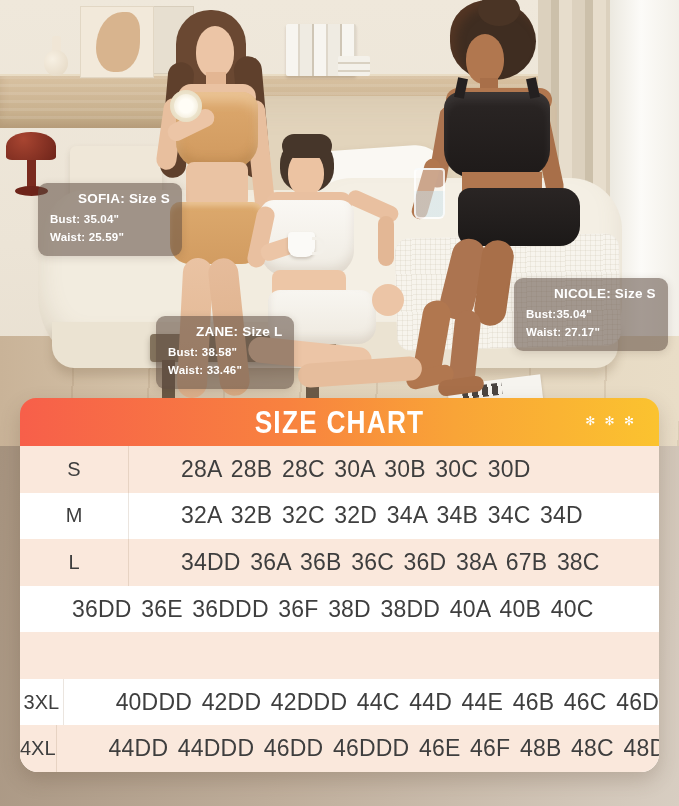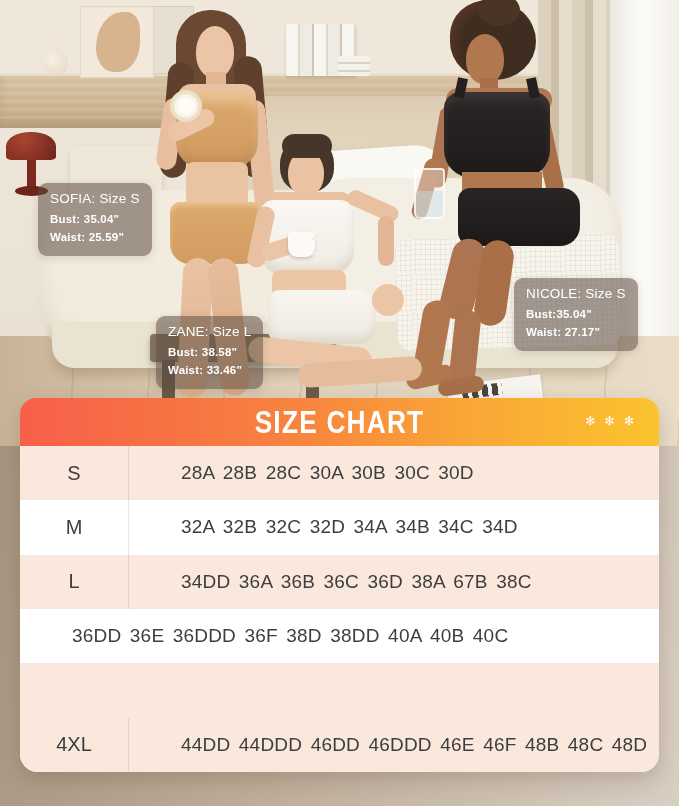--- a/index.html
+++ b/index.html
@@ -9,42 +9,42 @@
 
   
   .photo{position:absolute;left:0;top:0;width:679px;height:446px;overflow:hidden;
          background:linear-gradient(180deg,#EFE8DB 0%,#ECE4D6 55%,#E7DECF 100%);}
   .lower-bg{position:absolute;left:0;top:446px;width:679px;height:360px;
          background:linear-gradient(105deg,#A6937F 0%,#BFAE9B 48%,#D8CEC2 100%);}
 
   
   .tag{position:absolute;z-index:40;background:rgba(93,75,63,0.55);border-radius:9px;
        color:#fff;padding:8px 12px 9px 12px;box-shadow:0 2px 8px rgba(60,40,25,0.15);}
-  .tag .t{font-size:13.5px;font-weight:400;letter-spacing:.2px;margin-bottom:5px;}
+  .tag .t{font-size:13.5px;font-weight:700;letter-spacing:.2px;margin-bottom:5px;margin-left:28px;}
   .tag .m{font-size:11.5px;font-weight:700;letter-spacing:.2px;line-height:1.55;}
 
   
   .card{position:absolute;left:20px;top:398px;width:639px;height:374px;z-index:50;
         border-radius:16px 16px 18px 18px;overflow:hidden;
         box-shadow:0 8px 20px rgba(80,60,40,0.22);}
   .banner{position:relative;height:48px;
         background:linear-gradient(90deg,#F75F4A 0%,#F8823F 42%,#F9A437 68%,#FBC32F 100%);
         display:flex;align-items:center;justify-content:center;}
   .banner h1{margin:0;color:#fff;font-size:32px;font-weight:800;letter-spacing:1.5px;
         transform:scaleX(0.82);transform-origin:center;white-space:nowrap;}
   .deco{position:absolute;right:22px;top:50%;transform:translateY(-54%);
         color:#fff;font-size:12px;letter-spacing:3px;font-weight:700;}
   .rows{height:326px;display:flex;flex-direction:column;background:#fff;}
   .row{flex:1;display:flex;align-items:stretch;}
   .row.peach{background:#FAE8DC;}
   .row.white{background:#FFFFFF;}
   .size-cell{width:108px;display:flex;align-items:center;justify-content:center;
         font-size:20px;color:#3E3E3E;border-right:1px solid rgba(165,135,110,0.22);}
   .vals-cell{flex:1;display:flex;align-items:center;padding-left:52px;
-        font-size:19px;color:#3E3E3E;letter-spacing:.2px;word-spacing:3px;white-space:nowrap;}
+        font-size:23px;color:#3E3E3E;letter-spacing:.2px;word-spacing:3px;white-space:nowrap;}
 </style>
 </head>
 <body>
 
 <div class="stage">
 
   <div class="photo">
 
     <div class="abs" style="left:0;top:74px;width:548px;height:52px;
          background:linear-gradient(180deg,#D8C1A1,#C2AA86);border-top:2px solid #E9DCC4;
@@ -268,20 +268,24 @@
       </div>
       <div class="row peach">
         <div class="size-cell">L</div>
         <div class="vals-cell">34DD 36A 36B 36C 36D 38A 67B 38C</div>
       </div>
       <div class="row white">
         <div class="vals-cell">36DD 36E 36DDD 36F 38D 38DD 40A 40B 40C</div>
       </div>
       <div class="row peach">
       </div>
+      <div class="row white">
+        <div class="size-cell">3XL</div>
+        <div class="vals-cell">40DDD 42DD 42DDD 44C 44D 44E 46B 46C 46D</div>
+      </div>
       <div class="row peach">
         <div class="size-cell">4XL</div>
         <div class="vals-cell">44DD 44DDD 46DD 46DDD 46E 46F 48B 48C 48D</div>
       </div>
     </div>
   </div>
 
 </div>
 
 </body></html>

